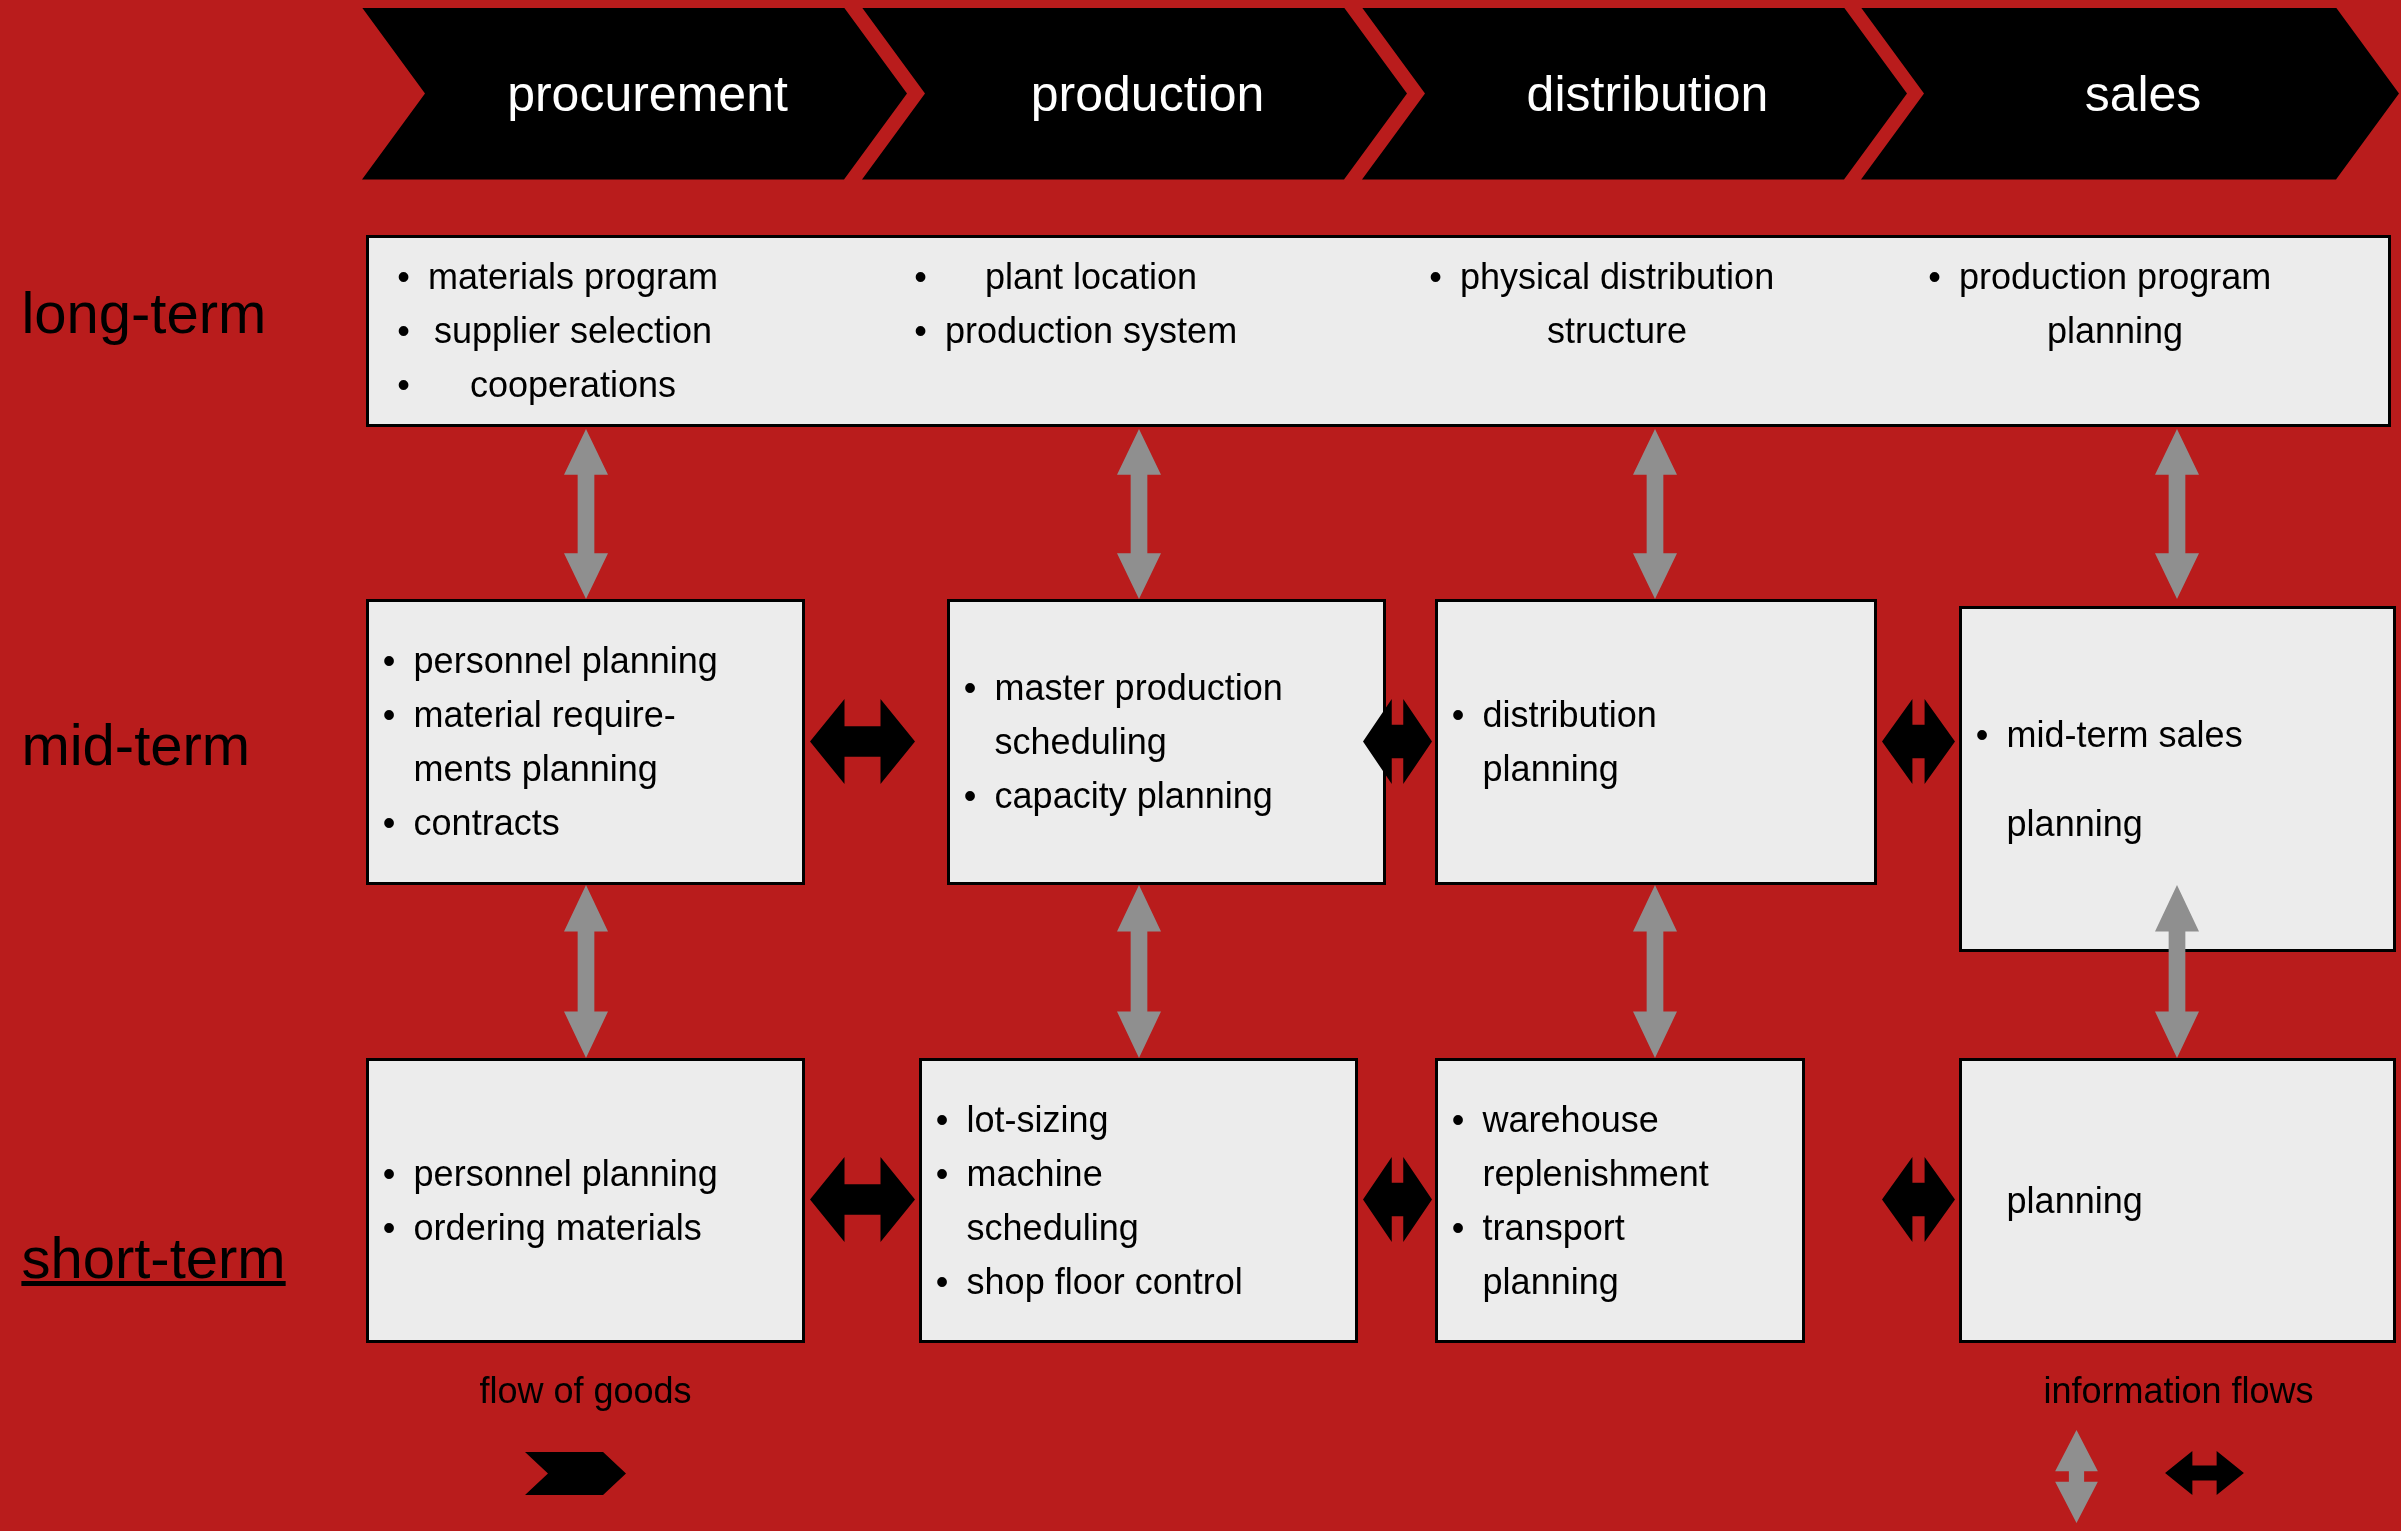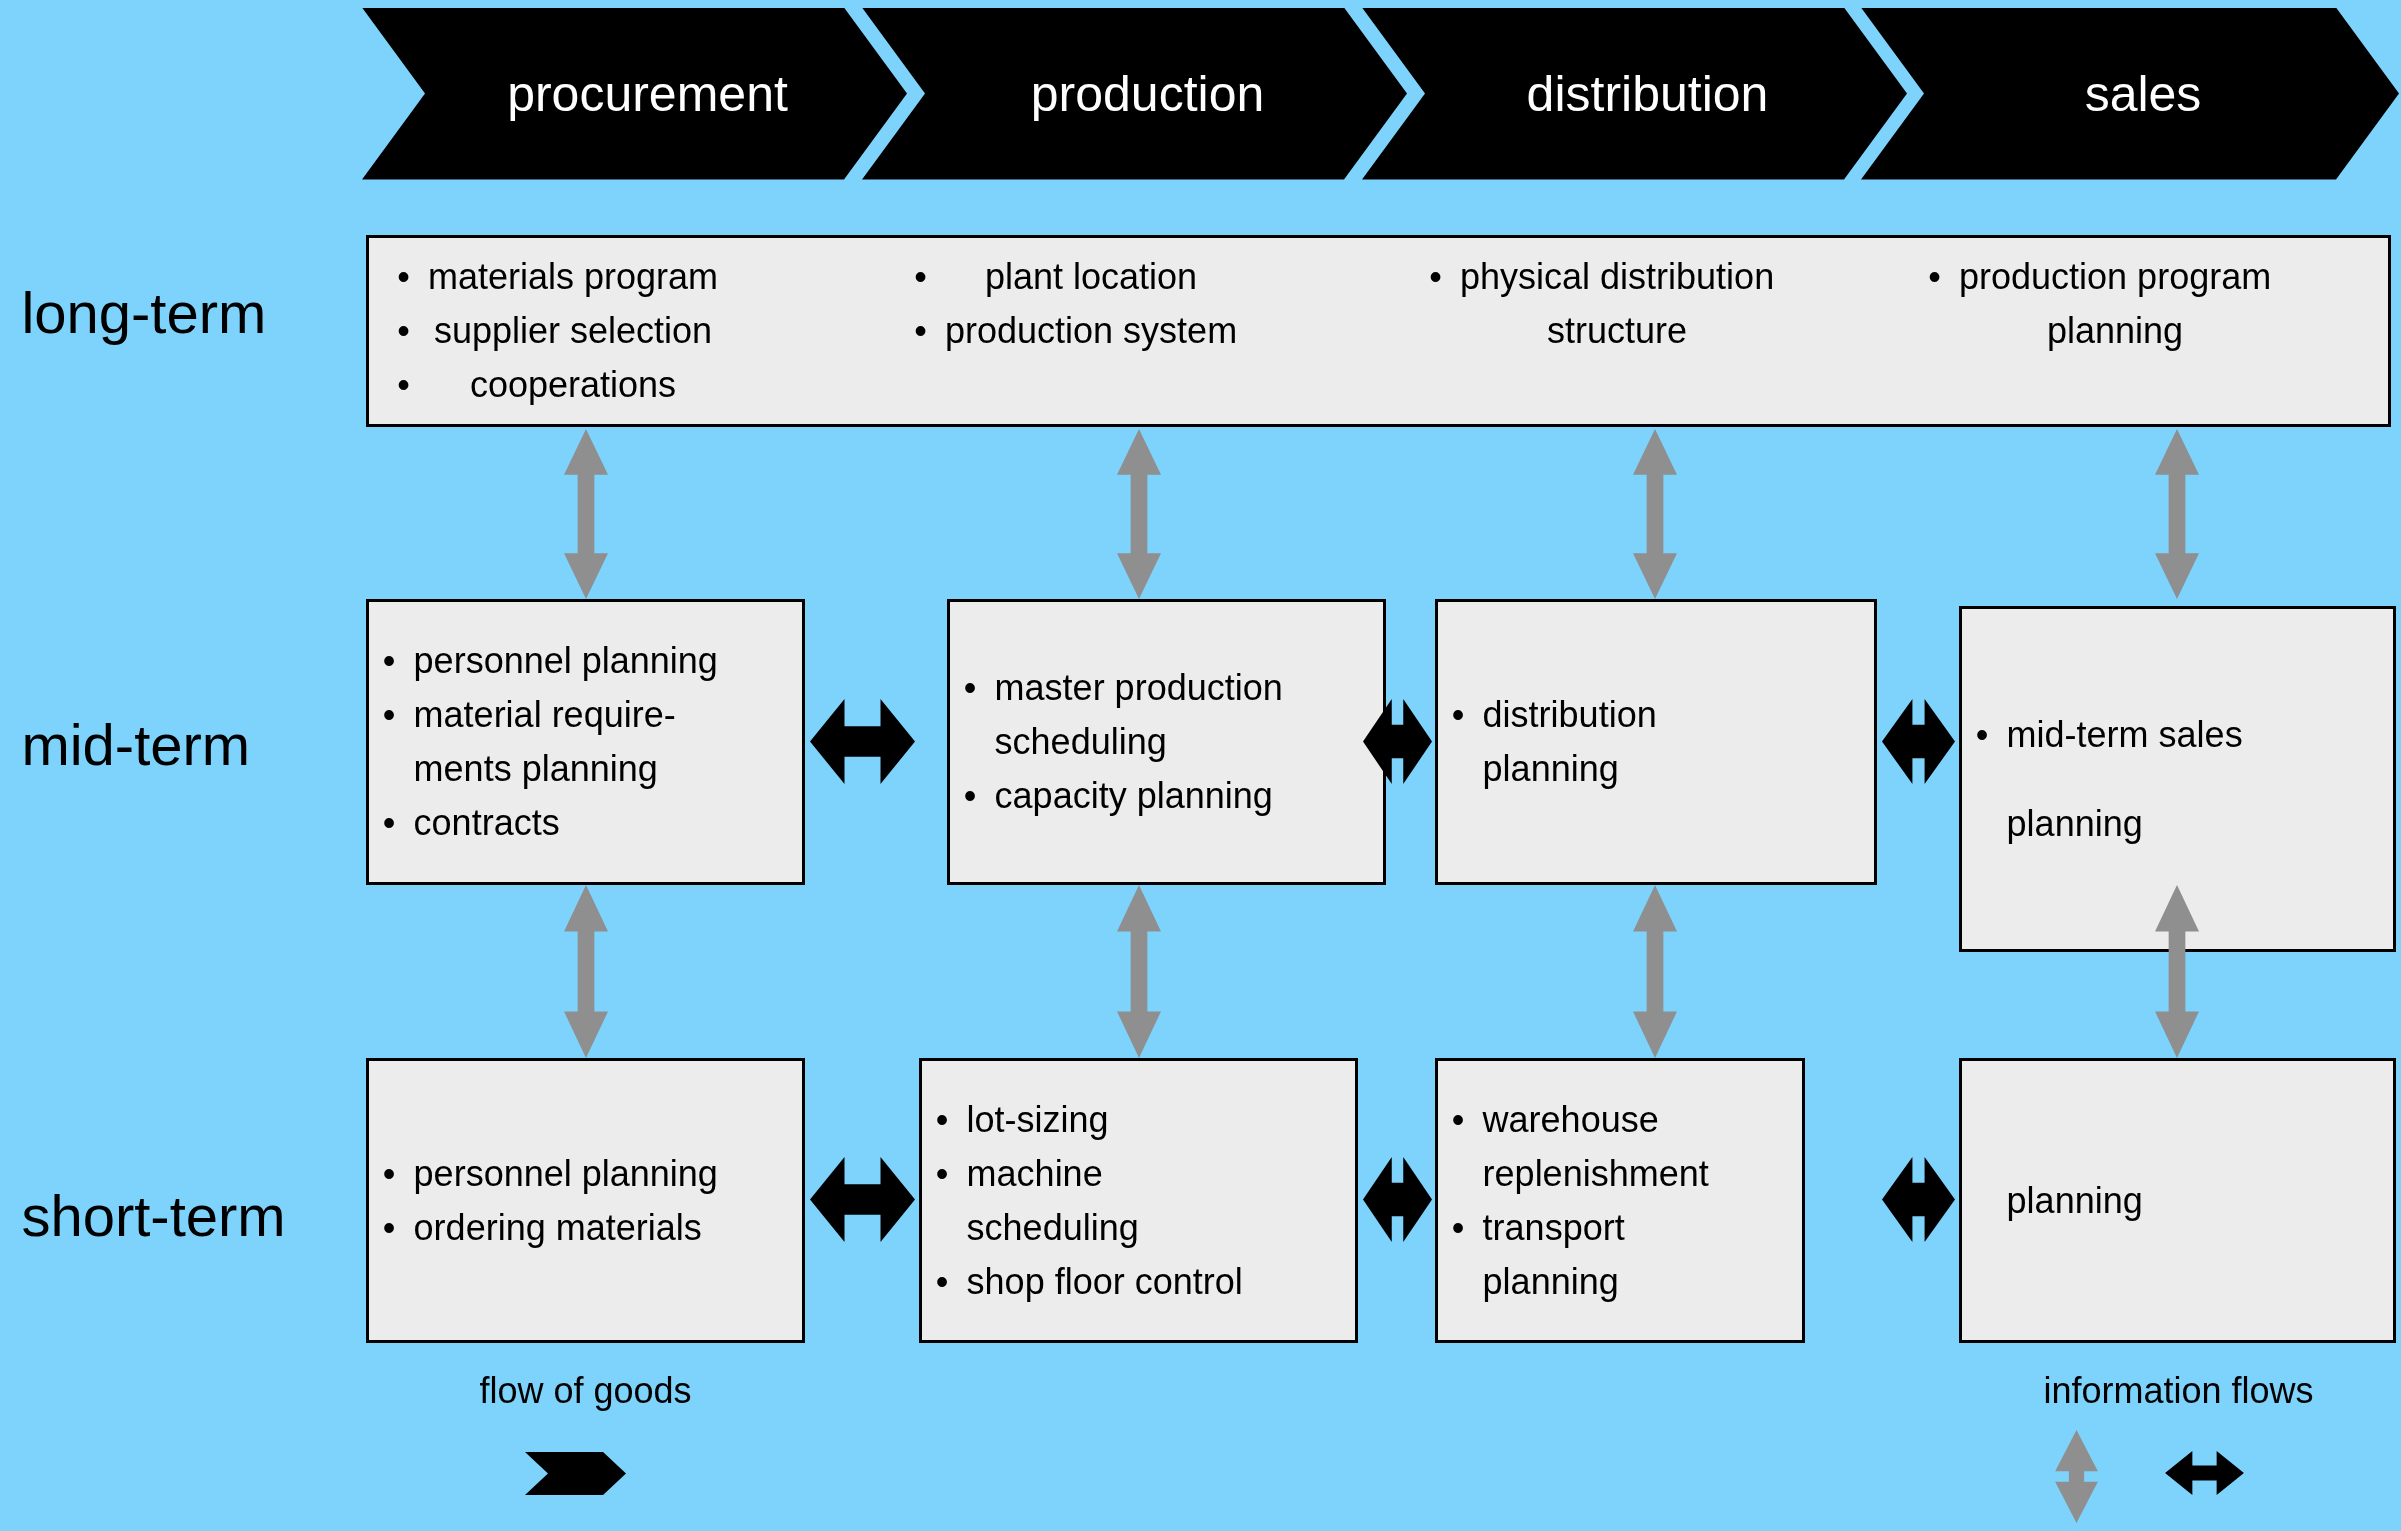--- a/index.html
+++ b/index.html
@@ -1,17 +1,17 @@
 <!DOCTYPE html>
 <html style="font-size:12.2px"><head>
 <meta charset="utf-8">
 <style>
   html,body{margin:0;padding:0;background:#ffffff;}
   .canvas{
-    position:relative;width:2401px;height:1532px;background:#7dd3fc;
+    position:relative;width:2401px;height:1532px;background:#b91c1c;
     overflow:hidden;font-family:"Liberation Sans",sans-serif;color:#000;
   }
   
   .chev{
     position:absolute;top:7.6px;height:172px;background:#000;
     display:flex;align-items:center;justify-content:center;
     clip-path:polygon(0 0, calc(100% - 63px) 0, 100% 50%, calc(100% - 63px) 100%, 0 100%, 63px 50%);
   }
   .chev .chev-label{color:#fff;font-size:50px;padding-left:26px;white-space:nowrap;}
   
@@ -41,21 +41,21 @@
   </div>
   <div class="chev" style="left:1362px;width:545px;">
     <span class="chev-label">distribution</span>
   </div>
   <div class="chev" style="left:1861px;width:538px;">
     <span class="chev-label">sales</span>
   </div>
 
   <div class="rowlabel" style="top:281px;">long-term</div>
   <div class="rowlabel" style="top:713px;">mid-term</div>
-  <div class="rowlabel" style="top:1184px;">short-term</div>
+  <div class="rowlabel" style="top:1226px;text-decoration:underline;">short-term</div>
 
   <div class="box" style="left:366px;top:235px;width:2025px;height:192px;text-align:center;">
     <div class="lt-col" style="left:19px;">
       <div class="line b">materials program</div>
       <div class="line b">supplier selection</div>
       <div class="line b">cooperations</div>
     </div>
     <div class="lt-col" style="left:536px;">
       <div class="line b">plant location</div>
       <div class="line b">production system</div>

